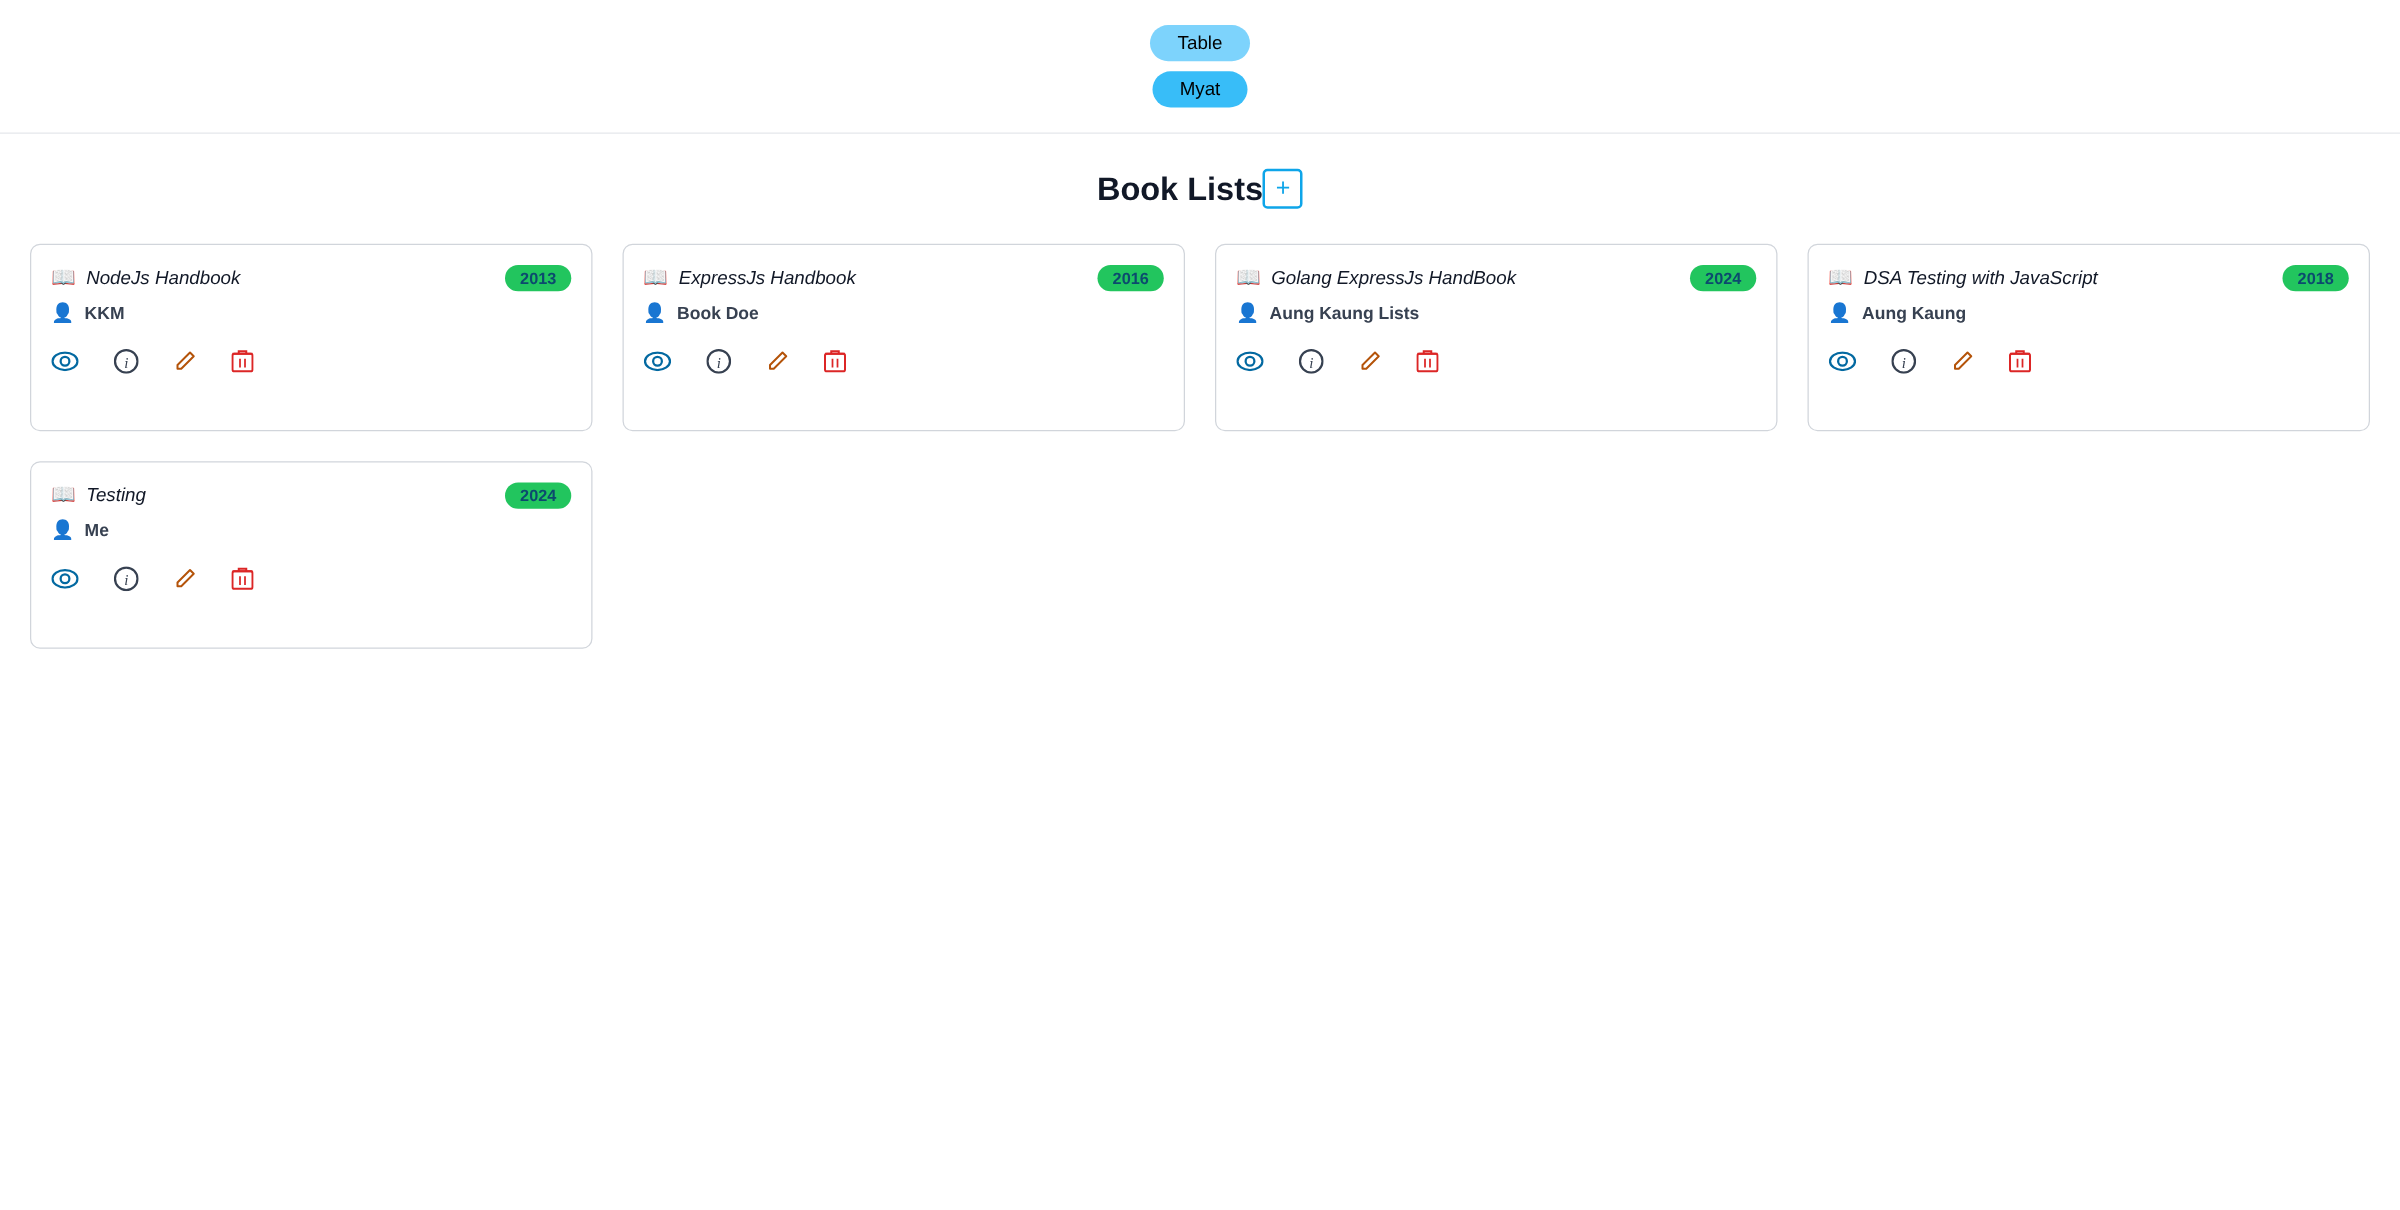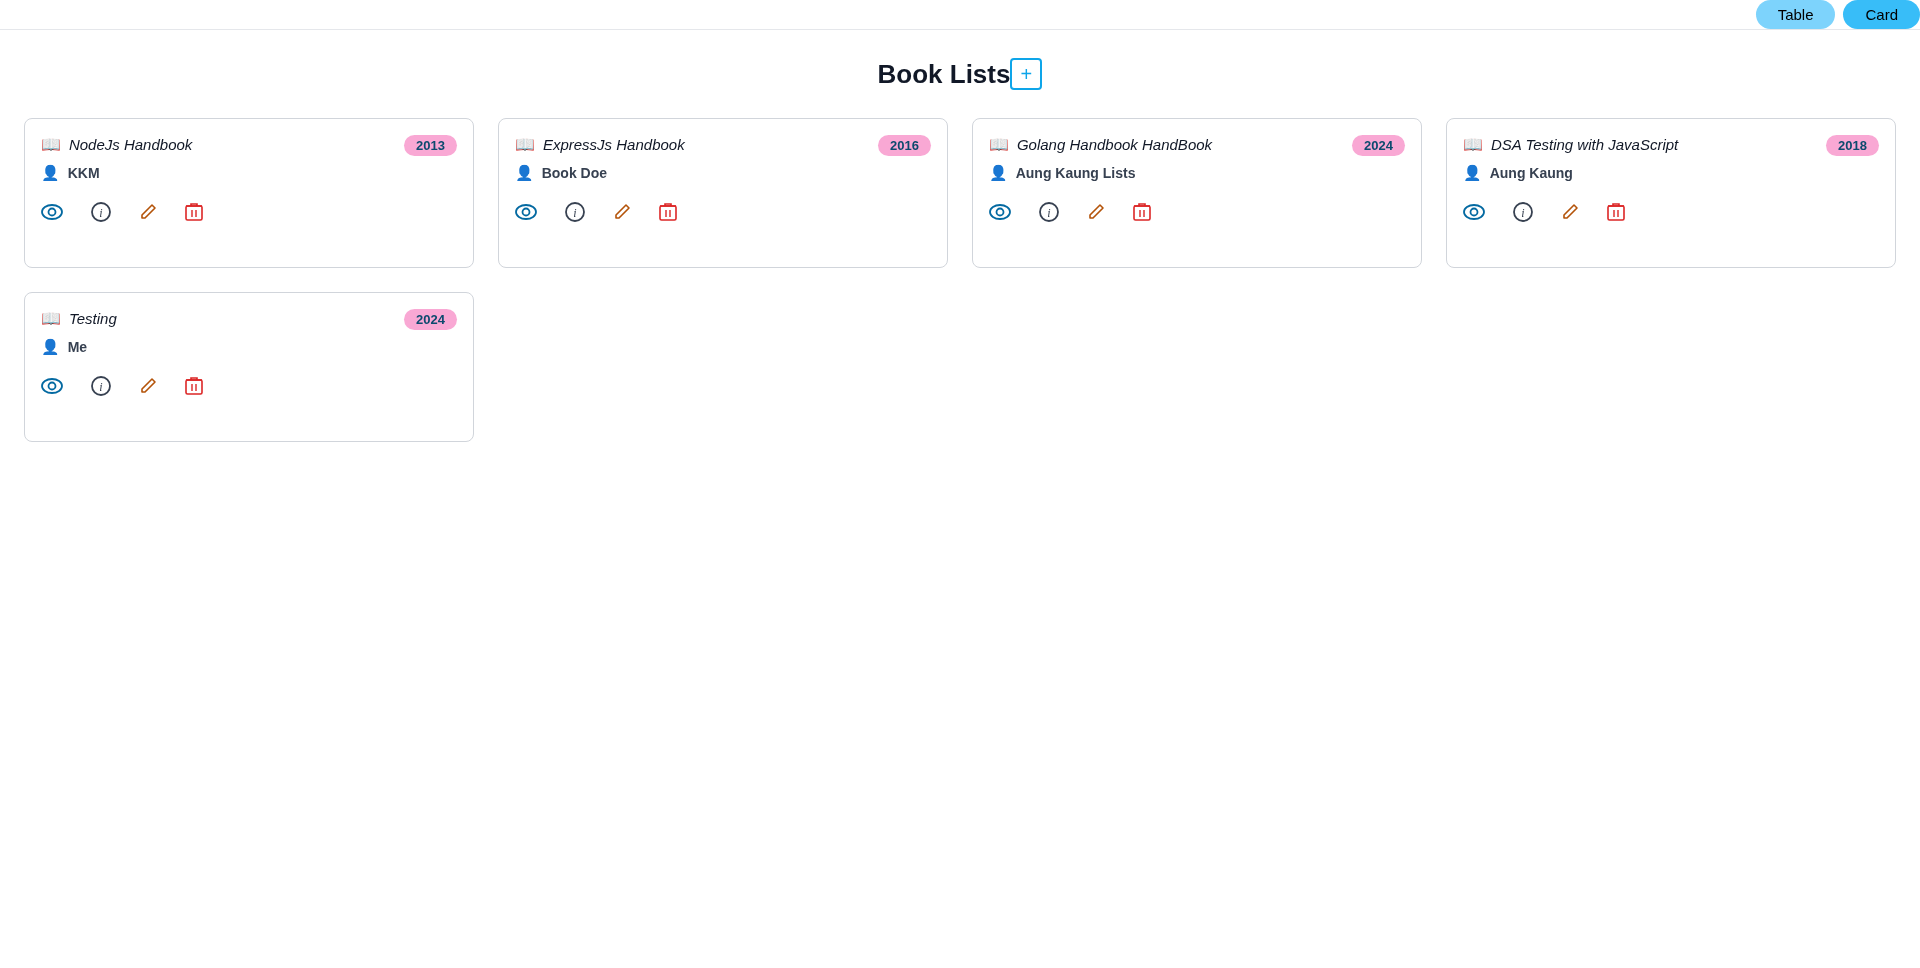--- a/index.html
+++ b/index.html
@@ -10,25 +10,26 @@
 
     body {
       background: #ffffff;
       font-family: -apple-system, BlinkMacSystemFont, 'Segoe UI', sans-serif;
       min-height: 968px;
       width: 1920px;
     }
 
     .top-nav {
       display: flex;
-      justify-content: flex-end;
+      justify-content: center;
       align-items: center;
       gap: 8px;
-      padding: 0 0;
+      padding: 20px 0;
       border-bottom: 1px solid #e5e7eb;
+      flex-direction: column;
     }
 
     .nav-btn {
       padding: 6px 22px;
       border-radius: 20px;
       border: none;
       cursor: pointer;
       font-size: 15px;
       font-weight: 500;
     }
@@ -117,21 +118,21 @@
     }
 
     .book-title {
       font-size: 15px;
       font-weight: 500;
       color: #111827;
       font-style: italic;
     }
 
     .year-badge {
-      background: #f9a8d4;
+      background: #22c55e;
       color: #0c4a6e;
       border-radius: 12px;
       padding: 3px 12px;
       font-size: 13px;
       font-weight: 600;
       white-space: nowrap;
     }
 
     .author-row {
       display: flex;
@@ -180,21 +181,21 @@
 
     .action-delete {
       color: #dc2626;
     }
   </style>
 </head>
 <body>
 
 <div class="top-nav">
   <button class="nav-btn nav-btn-table">Table</button>
-  <button class="nav-btn nav-btn-card">Card</button>
+  <button class="nav-btn nav-btn-card">Myat</button>
 </div>
 
 <div class="main-content">
   <div class="page-header">
     <h1 class="page-title">Book Lists</h1>
     <button class="add-btn">+</button>
   </div>
 
   <div id="cards-container">
 
@@ -278,21 +279,21 @@
             <path d="M7 8V15" stroke="#dc2626" stroke-width="1.4"></path>
             <path d="M11 8V15" stroke="#dc2626" stroke-width="1.4"></path>
           </svg>
         </span>
       </div>
     </div>
         <div class="book-card">
       <div class="card-header">
         <div class="book-title-row">
           <span class="book-icon">📖</span>
-          <span class="book-title">Golang Handbook HandBook</span>
+          <span class="book-title">Golang ExpressJs HandBook</span>
         </div>
         <span class="year-badge">2024</span>
       </div>
       <div class="author-row">
         <span class="author-icon">👤</span>
         <span class="author-name">Aung Kaung Lists</span>
       </div>
       <div class="card-actions">
         <span class="action-icon action-view" title="View">
           <svg width="22" height="16" viewBox="0 0 22 16" fill="none" xmlns="http://www.w3.org/2000/svg">

